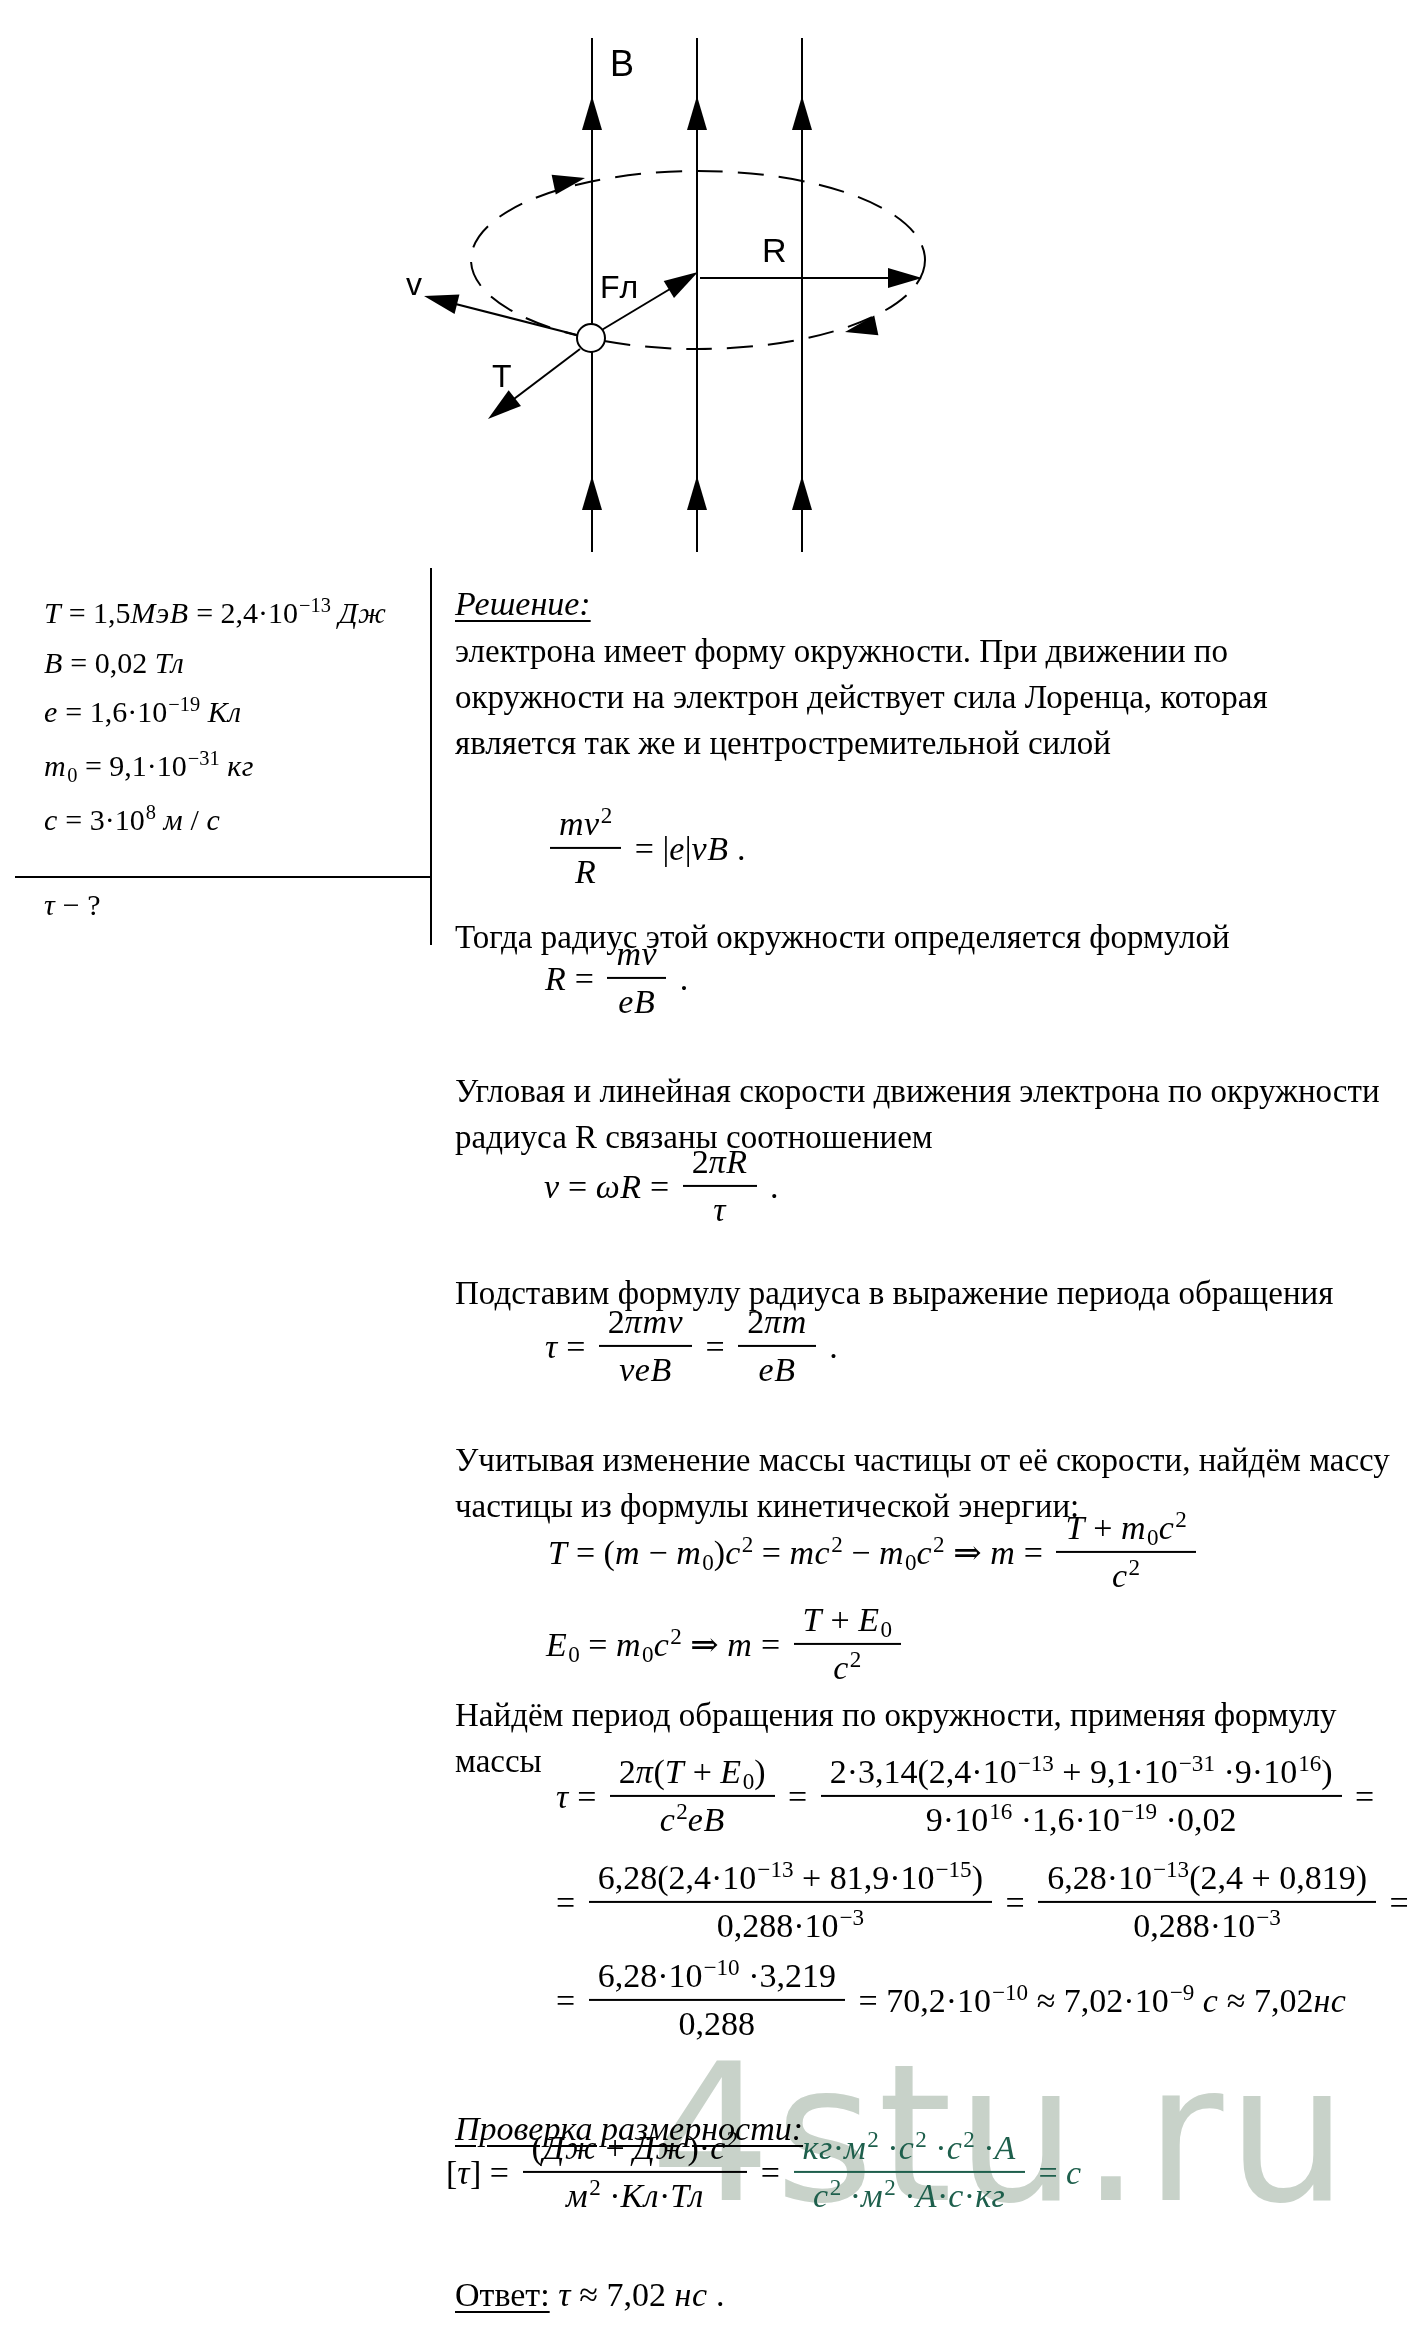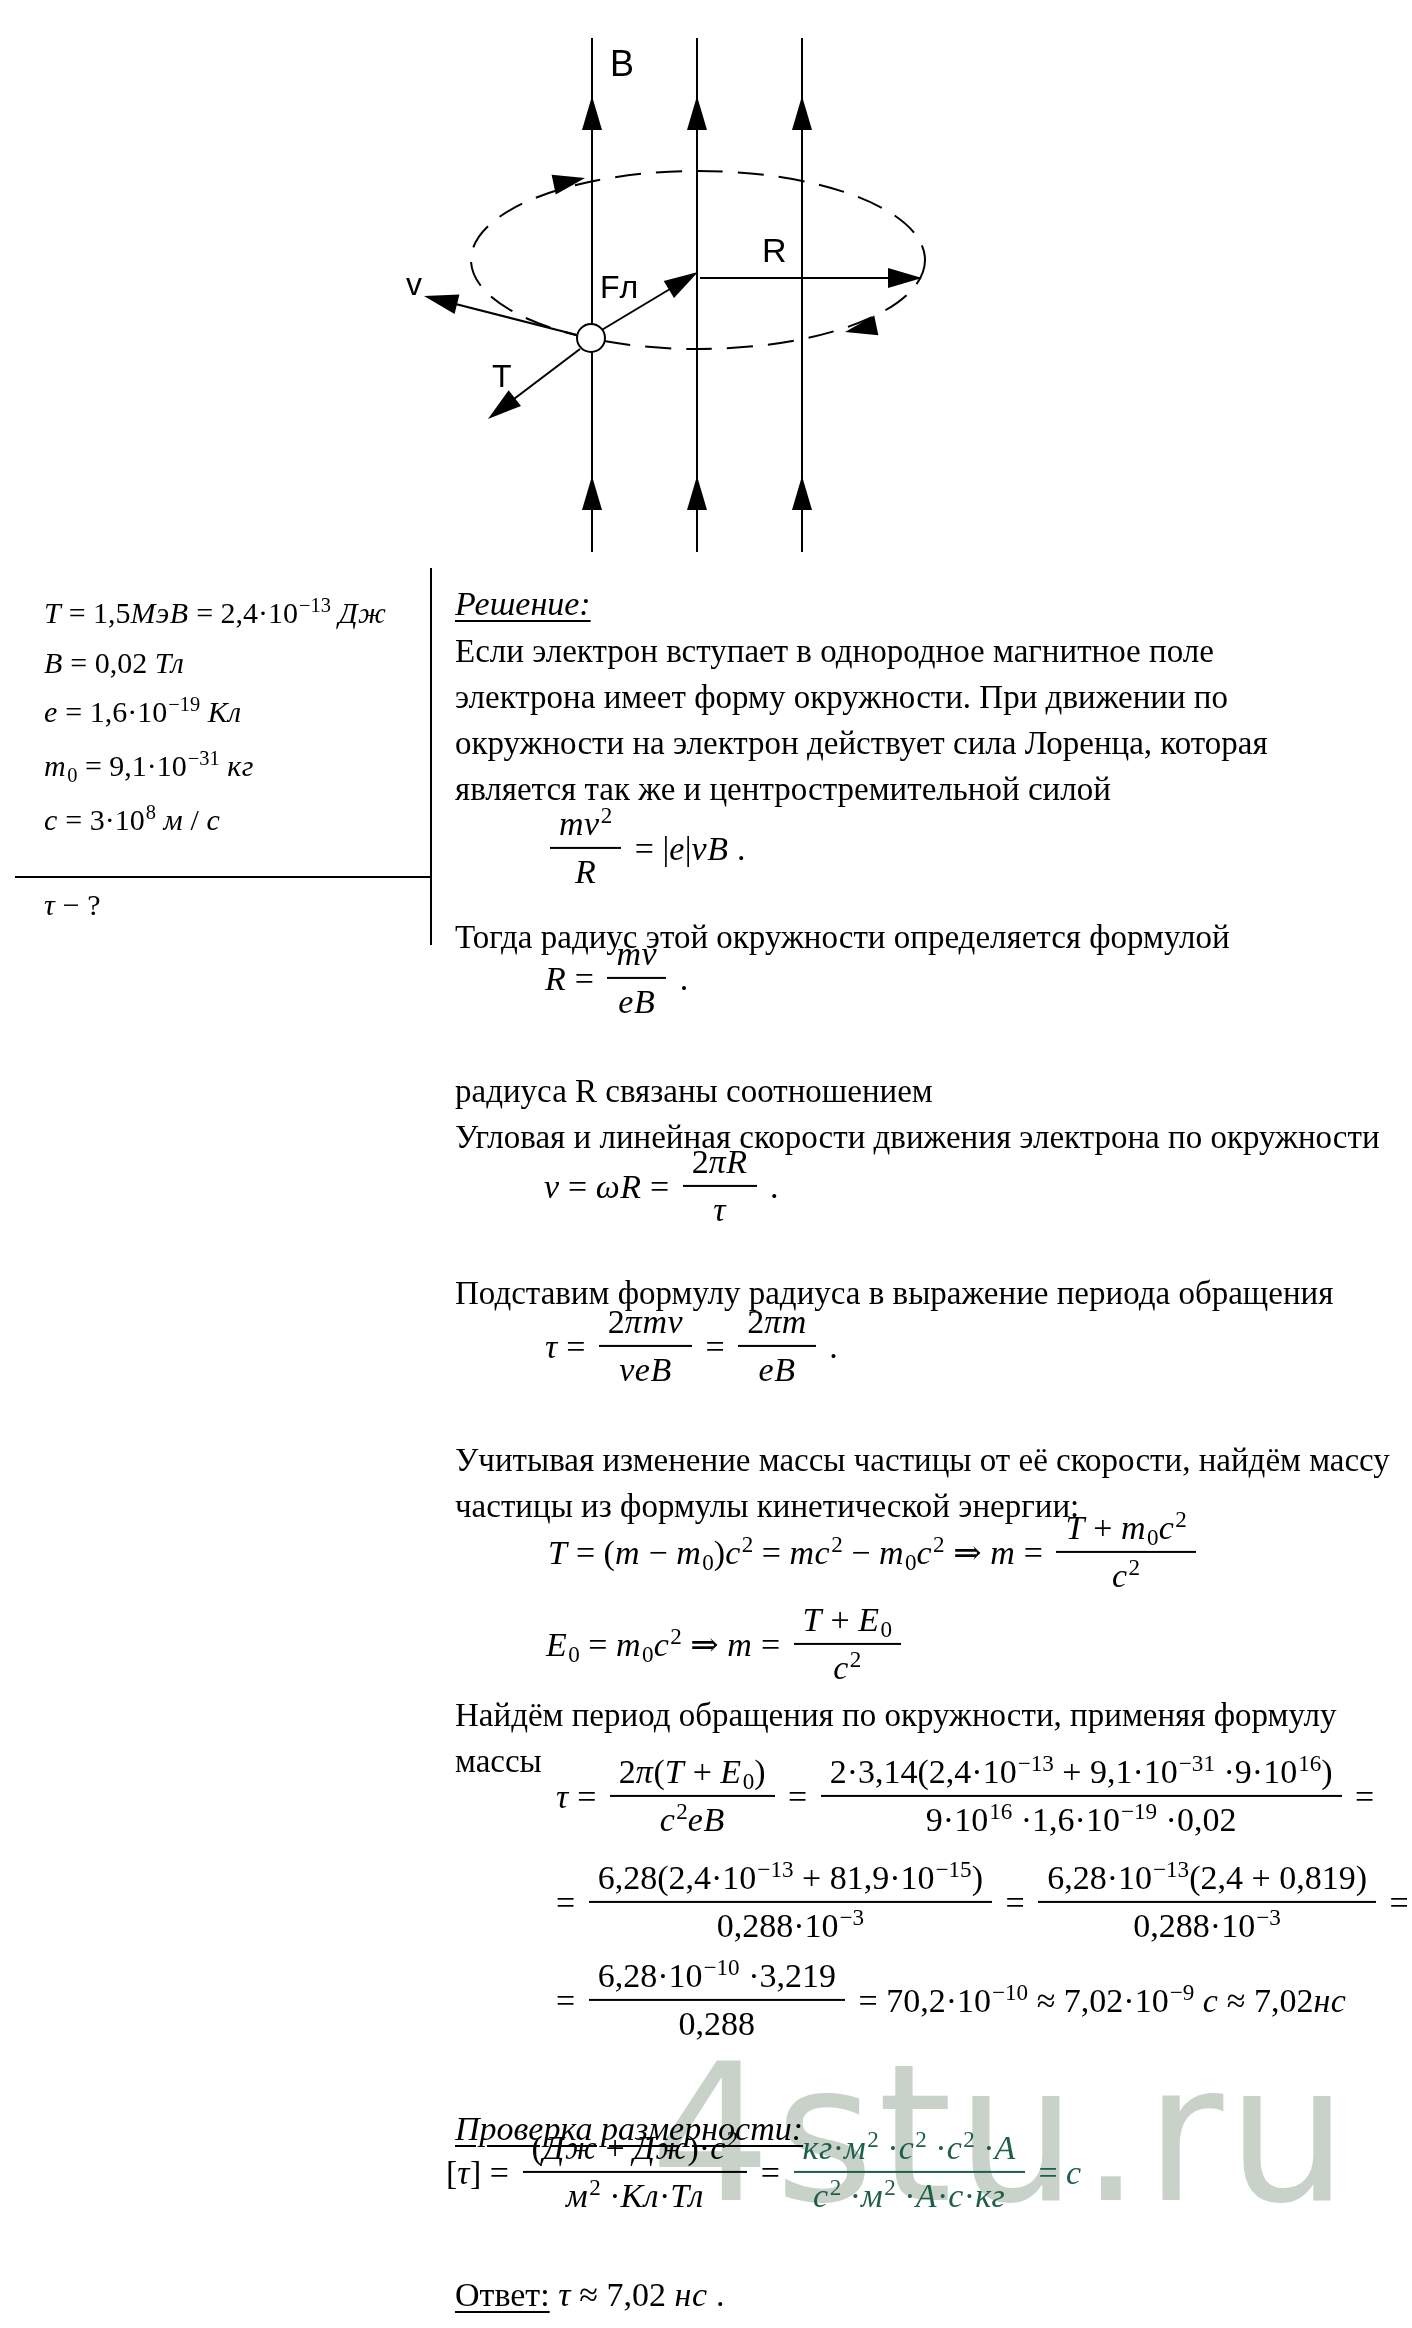--- a/index.html
+++ b/index.html
@@ -87,43 +87,42 @@
   <div class="gline math" style="top:695px"><i>e</i> = 1,6·10<span class="sup">−19</span> <i>Кл</i></div>
   <div class="gline math" style="top:749px"><i>m</i><span class="sub">0</span> = 9,1·10<span class="sup">−31</span> <i>кг</i></div>
   <div class="gline math" style="top:803px"><i>c</i> = 3·10<span class="sup">8</span> <i>м</i> / <i>с</i></div>
   <div id="given-divider"></div>
   <div class="gline math" style="top:888px"><i>τ</i> − ?</div>
   <div id="given-separator"></div>
 
   <div class="heading" style="top:585px">Решение:</div>
 
   <div class="para" style="top:628px">
-    <div>Если электрон вступает в однородное магнитное поле</div>
     <div>электрона имеет форму окружности. При движении по</div>
     <div>окружности на электрон действует сила Лоренца, которая</div>
     <div>является так же и  центростремительной силой</div>
   </div>
 
   <div class="formula math" style="left:545px;top:808px"><span class="frac">
         <span class="num"><i>mv</i><span class="sup">2</span></span>
         <span class="den"><i>R</i></span>
       </span> = |<i>e</i>|<i>vB</i> .</div>
 
   <div class="para" style="top:914px">
     <div>Тогда радиус этой окружности определяется формулой</div>
   </div>
 
   <div class="formula math" style="left:545px;top:938px"><i>R</i> = <span class="frac">
         <span class="num"><i>mv</i></span>
         <span class="den"><i>eB</i></span>
       </span> .</div>
 
   <div class="para" style="top:1068px">
+    <div>Угловая и линейная скорости движения электрона по окружности</div>
     <div>радиуса R связаны соотношением</div>
-    <div>Угловая и линейная скорости движения электрона по окружности</div>
   </div>
 
   <div class="formula math" style="left:544px;top:1146px"><i>v</i> = <i>ωR</i> = <span class="frac">
         <span class="num">2<i>πR</i></span>
         <span class="den"><i>τ</i></span>
       </span> .</div>
 
   <div class="para" style="top:1270px">
     <div>Подставим формулу радиуса в выражение периода обращения</div>
   </div>

